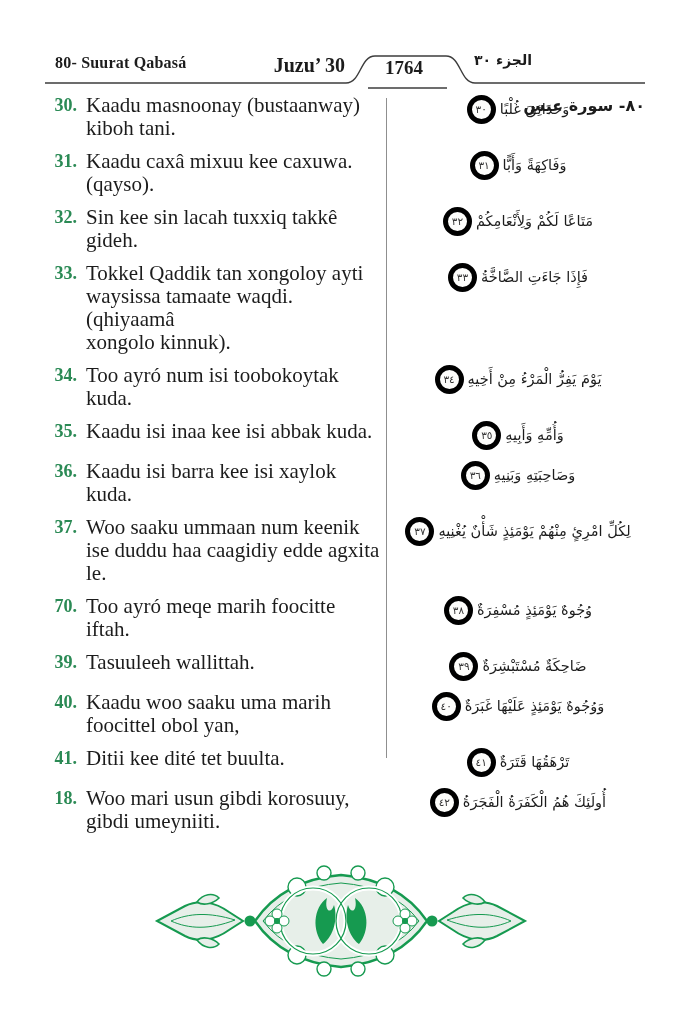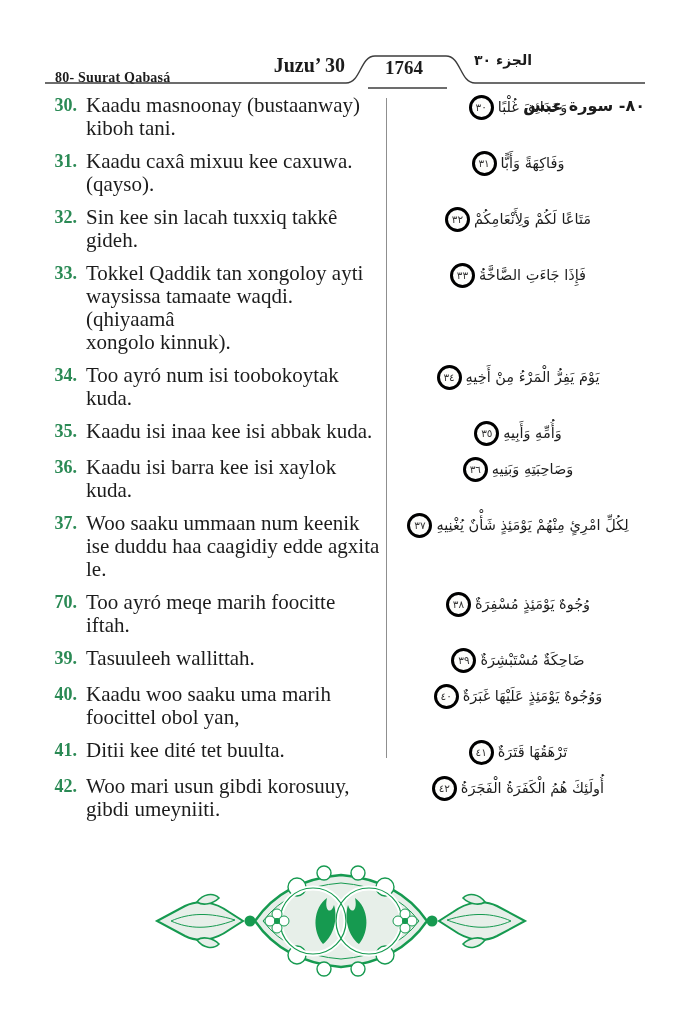--- a/index.html
+++ b/index.html
@@ -14,21 +14,21 @@
     position:relative;
     width:682px;height:1024px;
     background:#ffffff;
     overflow:hidden;
     font-family:"Liberation Serif", serif;
     color:var(--ink);
   }
   
   .hdr-title{
     position:absolute;left:55px;top:54px;
-    font-size:14px;font-weight:bold;letter-spacing:.2px;margin-top:16px;
+    font-size:16px;font-weight:bold;letter-spacing:.2px;
   }
   .hdr-juz{
     position:absolute;left:250px;top:54px;width:95px;
     text-align:right;font-size:20px;font-weight:bold;
   }
   .hdr-pagenum{
     position:absolute;left:368px;top:57px;width:72px;
     text-align:center;font-size:19px;font-weight:bold;
   }
   .hdr-juz-ar{
@@ -60,21 +60,21 @@
     white-space:pre-line;
   }
   .a-cell{
     flex:1;direction:rtl;text-align:center;
     padding-top:1px;padding-left:4px;
     font-family:"DejaVu Sans", sans-serif;
     font-size:14.5px;line-height:23px;white-space:nowrap;
   }
   .ayah-marker{
     display:inline-block;width:19px;height:19px;
-    border:3px solid #000000;border-radius:50%;
+    border:5px solid #000000;border-radius:50%;
     font-size:10.5px;line-height:19px;text-align:center;
     vertical-align:middle;margin:0 4px;
     background:#fdfdfb;color:#333;white-space:nowrap;
   }
   .col-divider{
     position:absolute;left:386px;top:98px;
     width:1px;height:660px;background:#8f8f8f;
   }
   
   .ornament{position:absolute;left:50%;top:846px;transform:translateX(-50%);}
@@ -230,21 +230,21 @@
         <span class="vnum">41.</span>
         <span class="vtext">Ditii kee dité tet buulta.</span>
       </div>
       <div class="a-cell">
         <span>تَرْهَقُهَا قَتَرَةٌ</span><span class="ayah-marker">٤١</span>
       </div>
     </div>
 
     <div class="verse-row">
       <div class="t-cell">
-        <span class="vnum">42.</span>
+        <span class="vnum">18.</span>
         <span class="vtext">Woo mari usun gibdi korosuuy,
 gibdi umeyniiti.</span>
       </div>
       <div class="a-cell">
         <span>أُولَئِكَ هُمُ الْكَفَرَةُ الْفَجَرَةُ</span><span class="ayah-marker">٤٢</span>
       </div>
     </div>
   </main>
 
   <svg class="ornament" width="380" height="150" viewBox="0 0 380 150">

